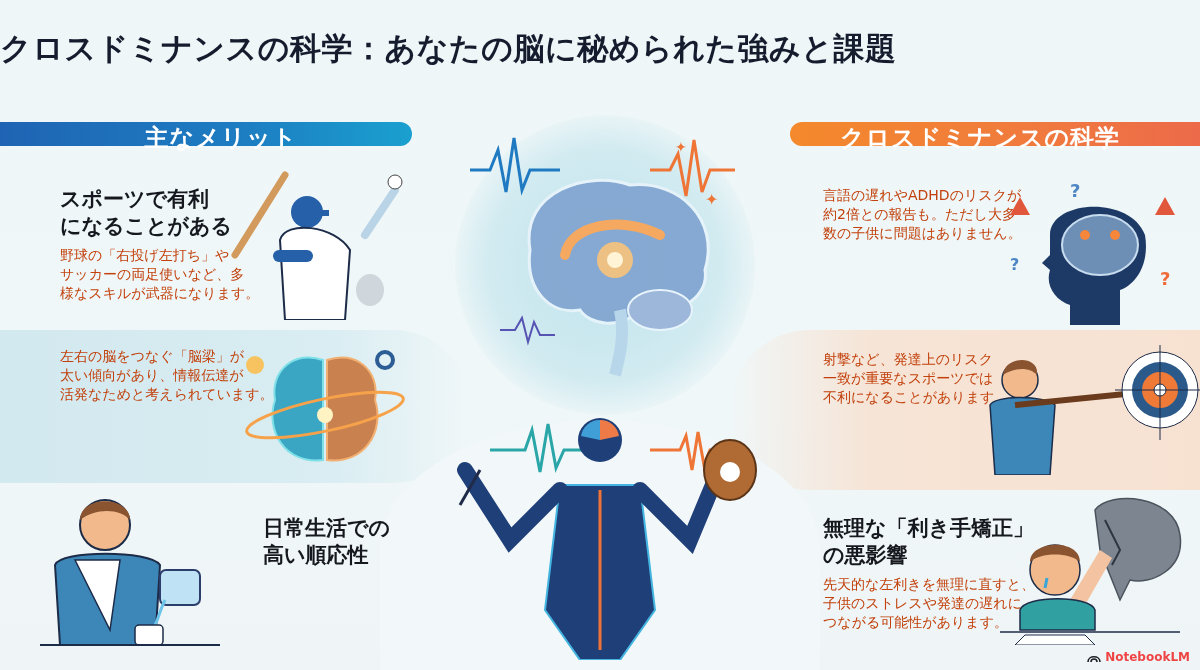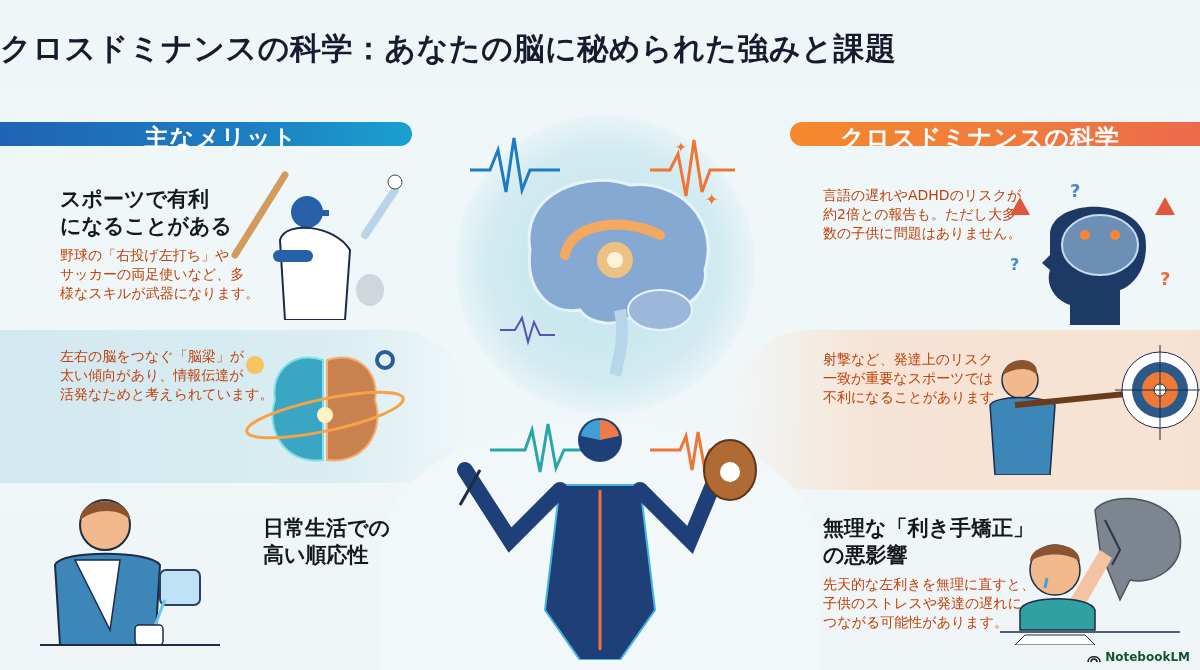--- a/index.html
+++ b/index.html
@@ -54,21 +54,21 @@
     border-radius: 50%;
     background: radial-gradient(circle, #bfe3ec 0%, #d2ebf1 55%, rgba(230,244,247,0) 75%);
   }
   .center-lower {
     position: absolute; left: 380px; top: 420px; width: 440px; height: 260px;
     border-radius: 50% 50% 0 0;
     background: #f2f8f9;
   }
   .footer-brand {
     position: absolute; right: 10px; bottom: 6px; font-size: 12px;
-    color: #14532d; display: flex; align-items: center; gap: 4px; font-weight: bold;
+    color: #ef4444; display: flex; align-items: center; gap: 4px; font-weight: bold;
   }
 </style>
 </head>
 <body>
 
 <div class="title">クロスドミナンスの科学：あなたの脳に秘められた強みと課題</div>
 
 <div class="band-left"></div>
 <div class="band-right"></div>
 

